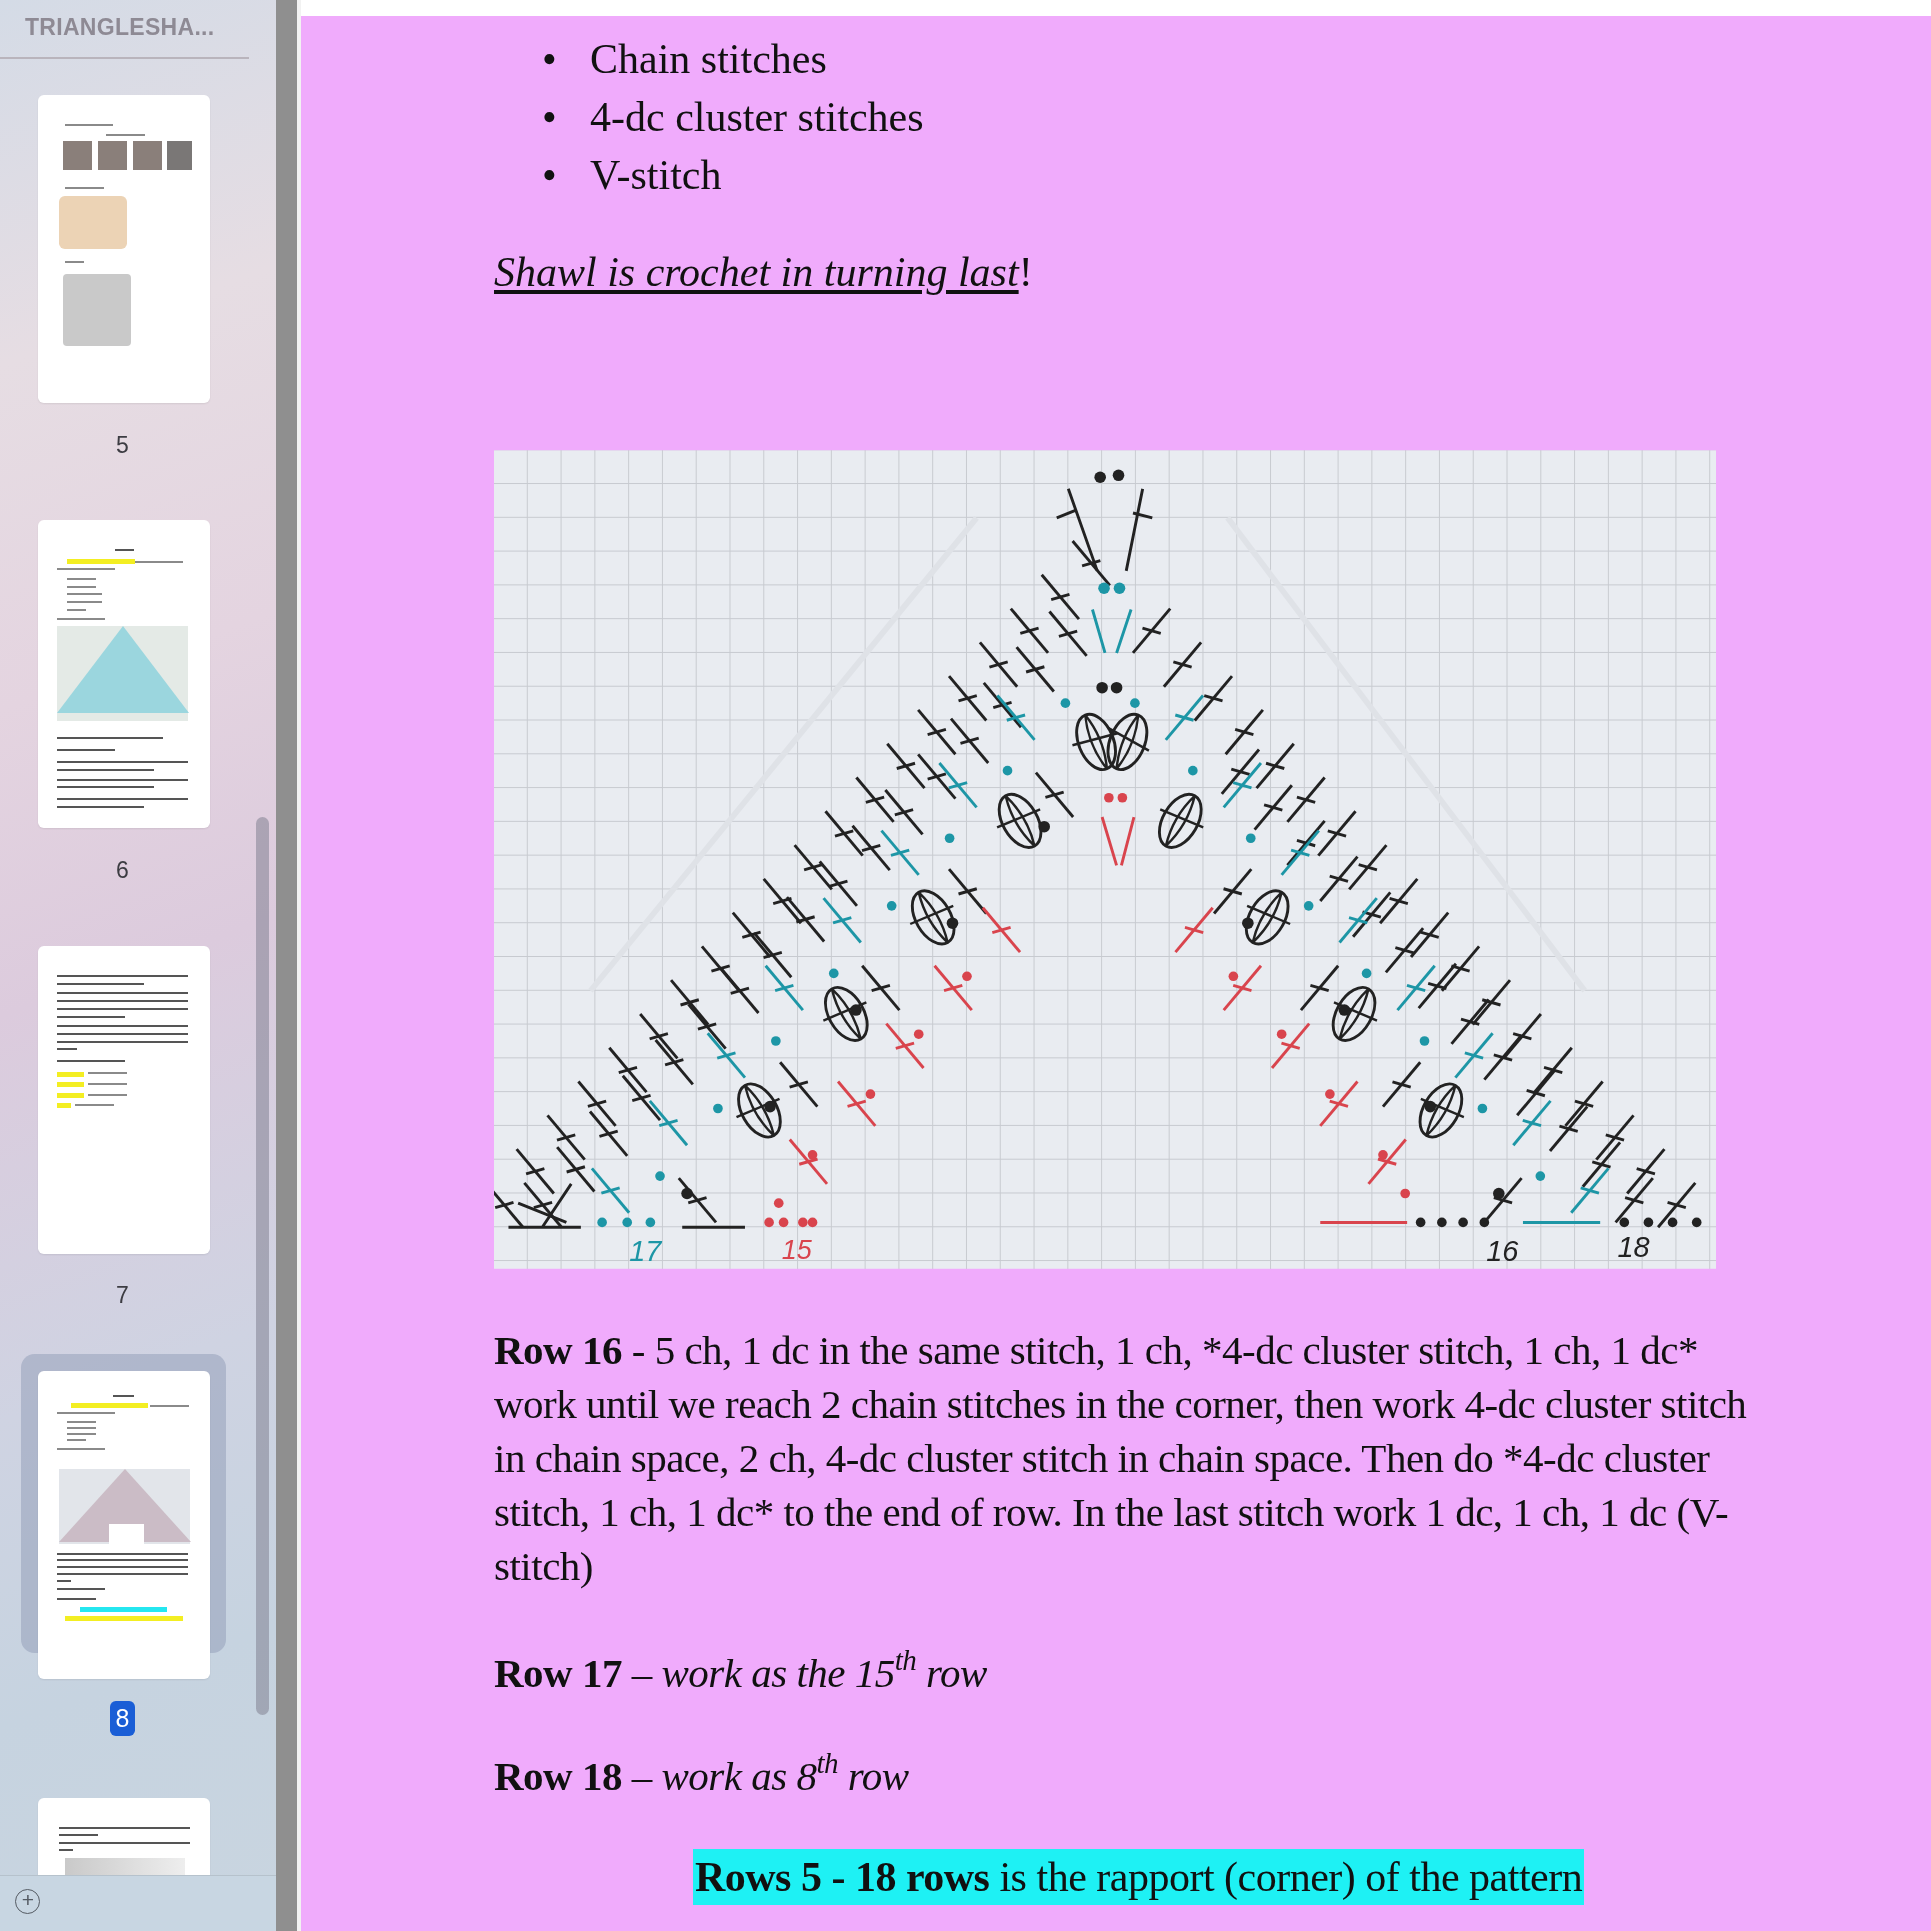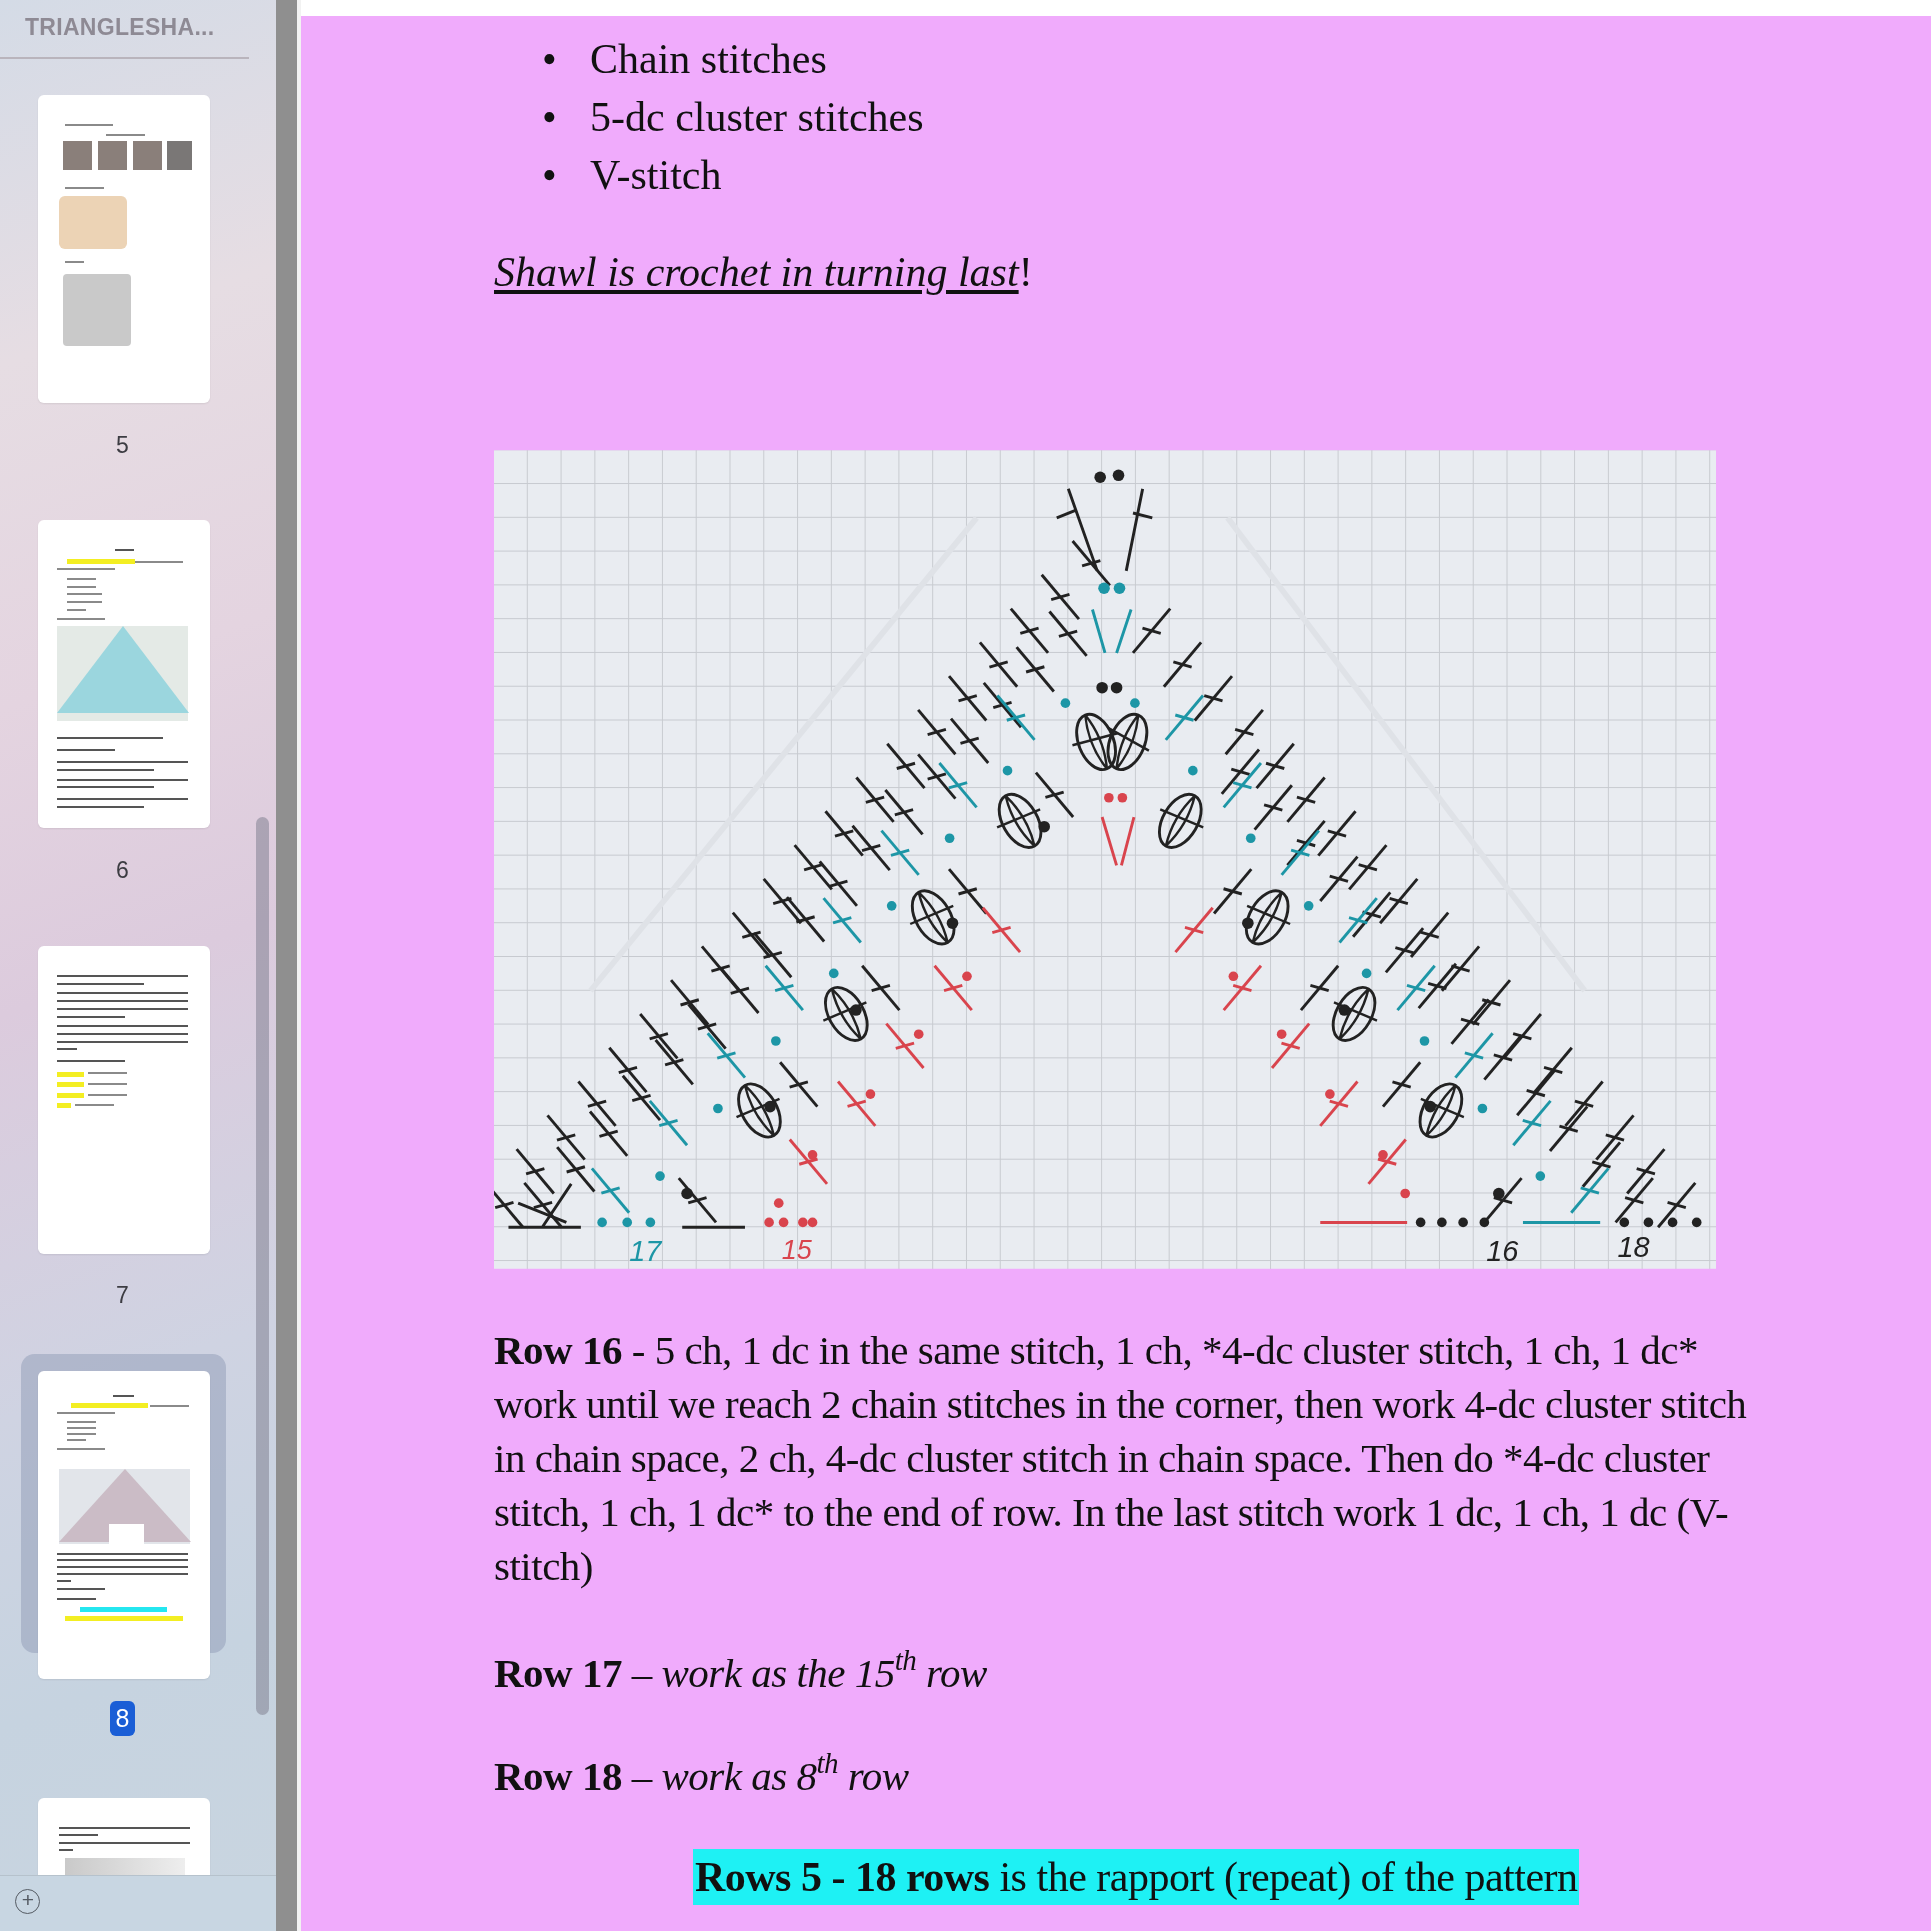--- a/index.html
+++ b/index.html
@@ -190,21 +190,21 @@
       <span>+</span>
     </div>
   </div>
 </div>
 <div class="divider-bar"></div>
 <div class="divider-edge"></div>
 
 <div class="doc">
   <ul class="bullets">
     <li>Chain stitches</li>
-    <li>5-dc cluster stitches</li>
+    <li>4-dc cluster stitches</li>
     <li>V-stitch</li>
   </ul>
 
   <div class="note">
     <u>Shawl is crochet in turning last</u><span class="excl">!</span>
   </div>
 
   <div class="diagram">
     <svg width="1222" height="819" viewBox="0 0 1266 848" xmlns="http://www.w3.org/2000/svg">
       <defs>
@@ -463,16 +463,16 @@
 
   <div class="para" style="top:1630px;">
     <b>Row 17</b><span> – </span><i><span>work as the 15</span><sup>th</sup><span> row</span></i>
   </div>
 
   <div class="para" style="top:1733px;">
     <b>Row 18</b><span> – </span><i><span>work as 8</span><sup>th</sup><span> row</span></i>
   </div>
 
   <div class="rapport" style="left:392px;">
-    <b>Rows 5 - 18 rows</b><span> is the rapport (repeat) of the pattern</span>
+    <b>Rows 5 - 18 rows</b><span> is the rapport (corner) of the pattern</span>
   </div>
 </div>
 
 
 </body></html>

